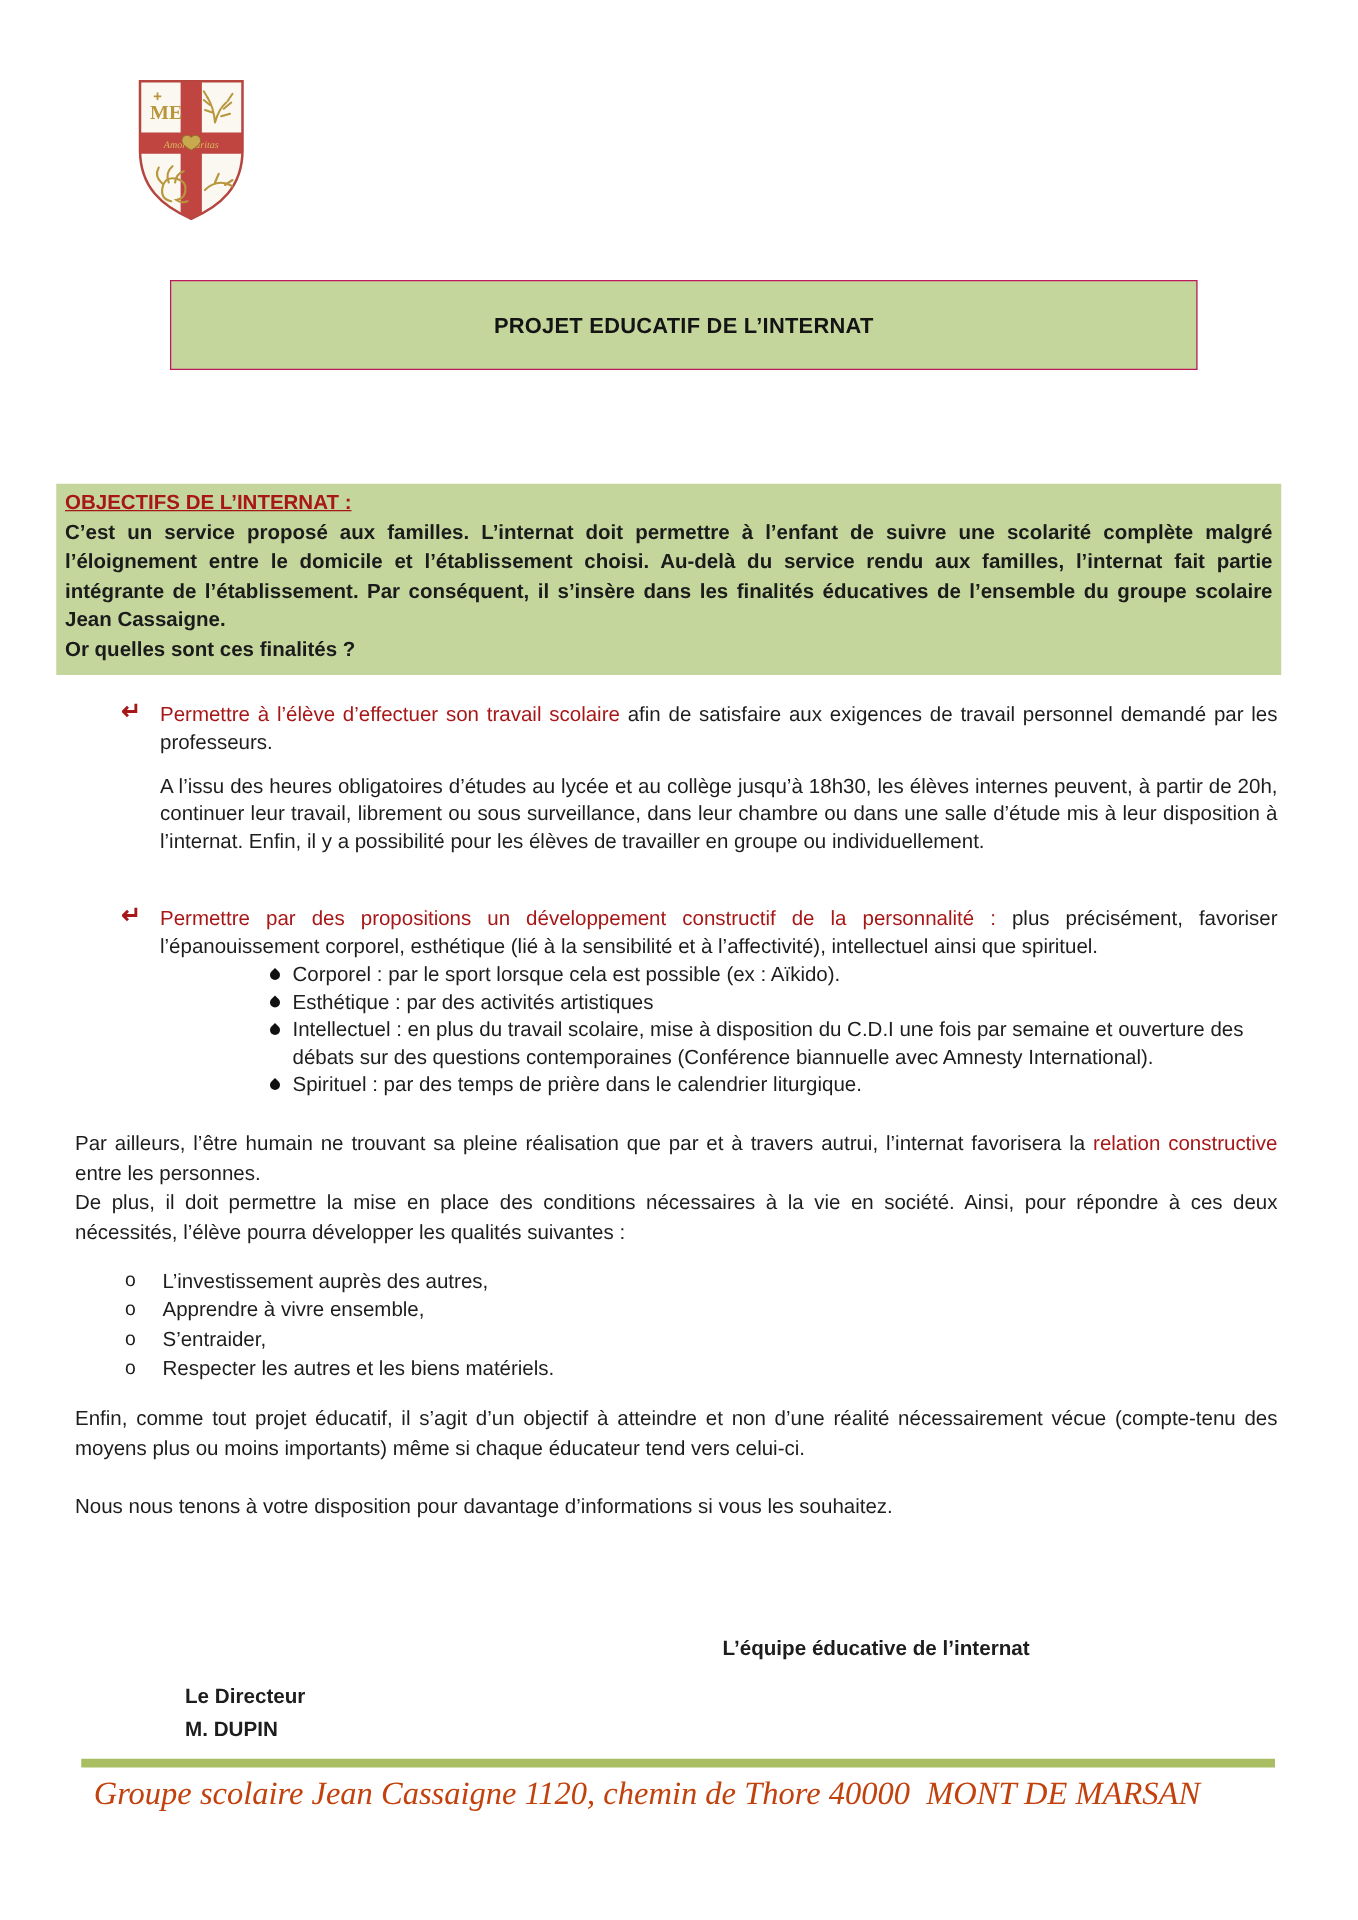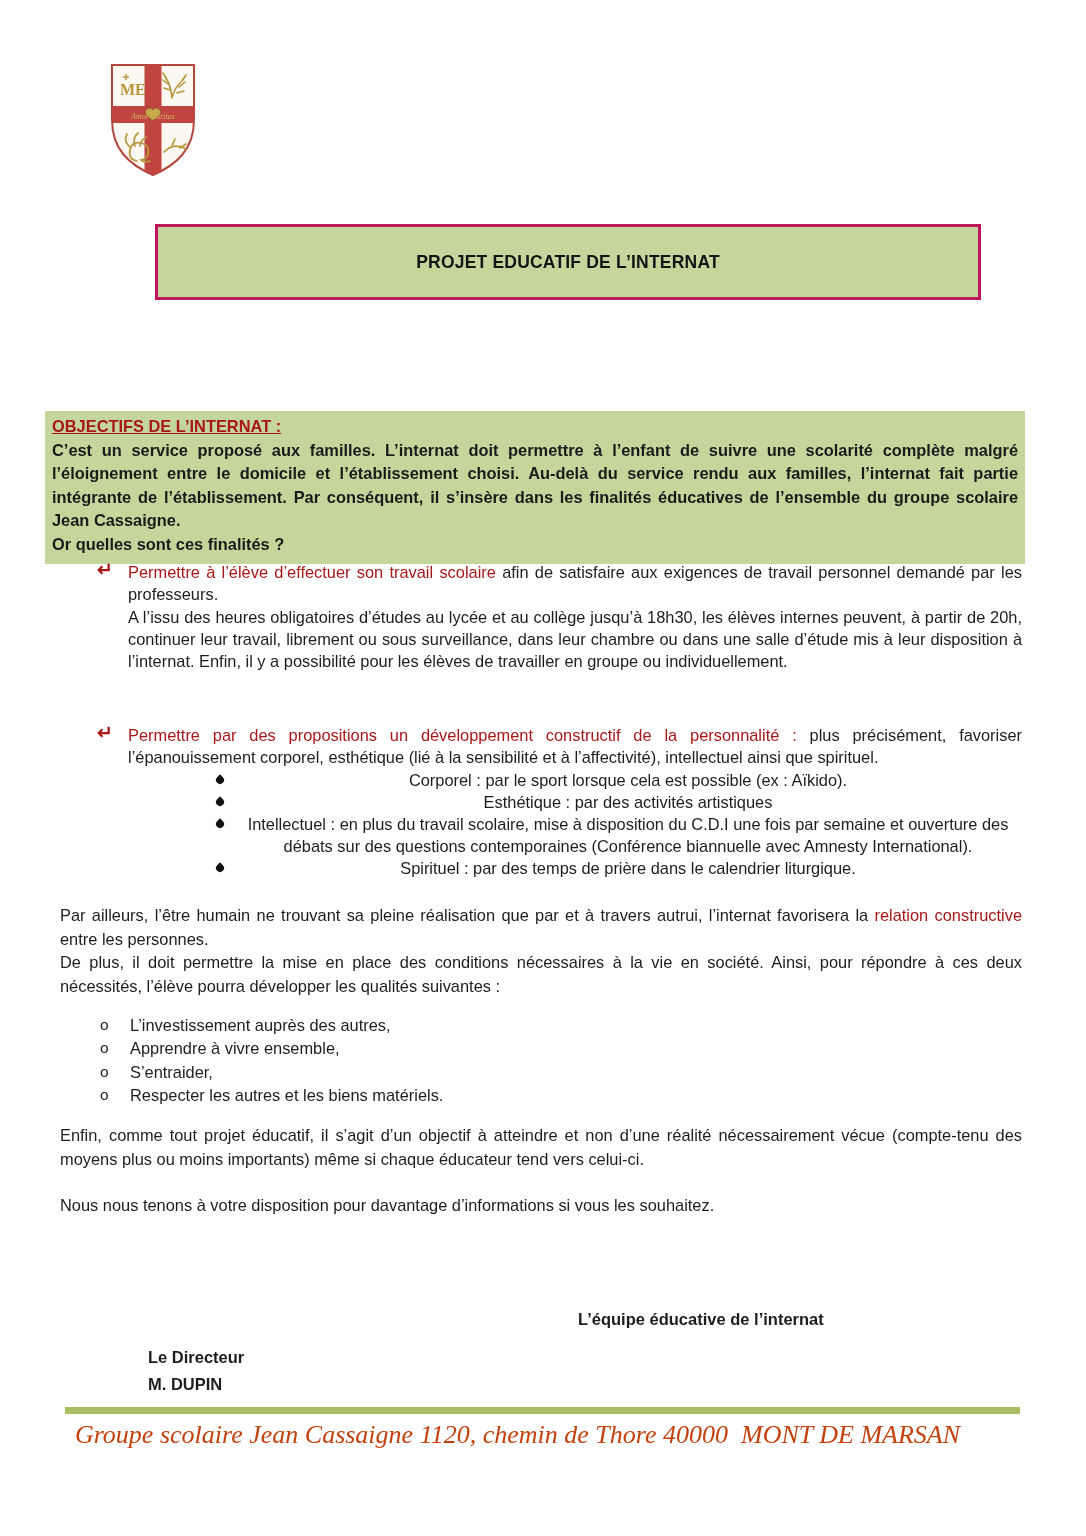--- a/index.html
+++ b/index.html
@@ -6,52 +6,52 @@
   .page {
     position:relative; width:1086px; height:1536px; background:#ffffff;
     font-family:"Liberation Sans", sans-serif; color:#1d1d1d; overflow:hidden;
   }
 
   
   .logo { position:absolute; left:106px; top:62px; width:94px; height:118px; }
 
   
   .banner {
-    position:absolute; left:155px; top:224px; width:820px; height:70px;
-    background:#c5d69c; border:3px solid #be185d;
+    position:absolute; left:136px; top:224px; width:820px; height:70px;
+    background:#c5d69c; border:1px solid #be185d;
     display:flex; align-items:center; justify-content:center;
   }
   .banner-title { font-weight:bold; font-size:17.5px; letter-spacing:.2px; color:#141414; }
 
   
   .objectives {
     position:absolute; left:45px; top:387px; width:966px;
     background:#c5d69c; padding:4px 7px 7px 7px;
-    font-weight:bold; font-size:16.4px; line-height:23.6px; color:#1b1b1b;margin-top:24px;
+    font-weight:bold; font-size:16.4px; line-height:23.6px; color:#1b1b1b;
   }
   .obj-heading { color:#a81717; text-decoration:underline; }
   .obj-body { text-align:justify; }
 
   .sec { position:absolute; font-size:16.4px; line-height:22px; }
   .red { color:#a81717; font-weight:normal; }
 
   
   .bullet1 { left:97px; top:561px; width:925px; }
   .bullet2 { left:97px; top:724px; width:925px; }
   .lead { position:relative; padding-left:31px; text-align:justify; }
   .arrow-glyph {
     position:absolute; left:0; top:-2px; color:#a81717;
     font-weight:bold; font-size:19px;
   }
   .moyens { padding-left:31px; margin-top:3px; }
-  .bpara { padding-left:31px; margin-top:1px; text-align:justify; }
+  .bpara { padding-left:31px; margin-top:13px; text-align:justify; }
 
   
   .drops { list-style:none; margin:1px 0 0 118px; padding:0; width:807px; }
-  .drops li { position:relative; padding-left:19px;text-align:center; }
+  .drops li { position:relative; padding-left:19px; }
   .drop-icon {
     position:absolute; left:1px; top:7px; width:8px; height:8px;
     background:#111; border-radius:0 50% 50% 50%; transform:rotate(45deg);
   }
 
   
   .paras { left:60px; top:904px; width:962px; line-height:23.6px; }
   .paras p, .p-just { margin:0; text-align:justify; }
 
   

